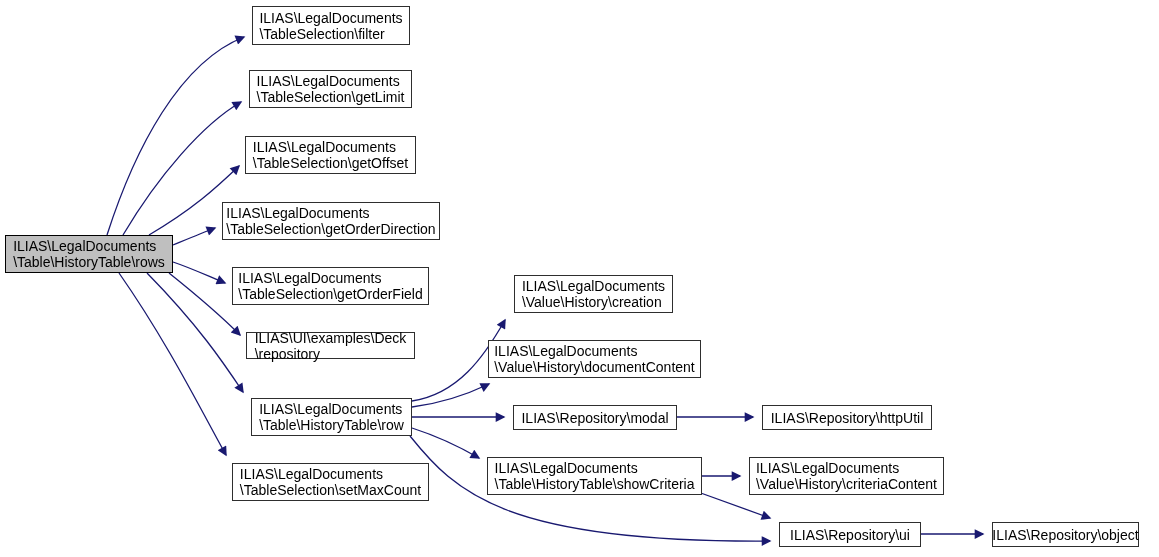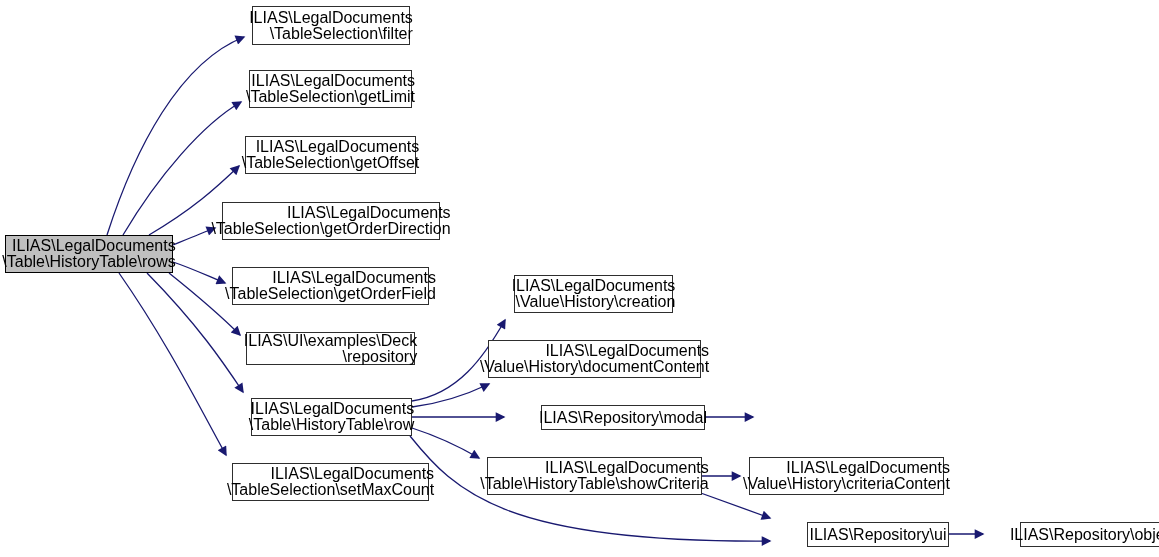--- a/index.html
+++ b/index.html
@@ -15,35 +15,35 @@
     position: absolute;
     left: 0; top: 0;
     width: 1159px; height: 557px;
   }
   .node {
     position: absolute;
     box-sizing: border-box;
     border: 1px solid #2e2e2e;
     background: #ffffff;
     color: #000000;
-    font-size: 16px;
+    font-size: 14px;
     line-height: 16px;
-    text-align: right;
+    text-align: left;
     white-space: pre-line;
     display: flex;
     align-items: center;
     justify-content: center;
     cursor: pointer;
   }
   .node.main {
     background: #bfbfbf;
     border: 1.5px solid #000000;
     cursor: default;
   }
-  .node.single { line-height: 22px; margin-left: 28px; }
+  .node.single { line-height: 22px; }
 </style>
 </head>
 <body>
 
 <div class="canvas">
 
   <svg class="edges" viewBox="0 0 1159 557" xmlns="http://www.w3.org/2000/svg">
     <defs>
       <marker id="arrow" viewBox="0 0 10 10" refX="8.5" refY="5" markerWidth="9.5" markerHeight="7.5" orient="auto">
         <path d="M0,0 L10,5 L0,10 z" fill="#191970"></path>
@@ -81,40 +81,41 @@
 
   <div class="node" style="left:245px;top:136px;width:171px;height:38px">ILIAS\LegalDocuments
 \TableSelection\getOffset</div>
 
   <div class="node" style="left:222px;top:202px;width:218px;height:38px">ILIAS\LegalDocuments
 \TableSelection\getOrderDirection</div>
 
   <div class="node" style="left:232px;top:267px;width:197px;height:38px">ILIAS\LegalDocuments
 \TableSelection\getOrderField</div>
 
-  <div class="node" style="left:246px;top:332px;width:169px;height:33px">ILIAS\UI\examples\Deck
+  <div class="node" style="left:246px;top:332px;width:169px;height:27px">ILIAS\UI\examples\Deck
 \repository</div>
 
   <div class="node" style="left:251px;top:398px;width:161px;height:38px">ILIAS\LegalDocuments
 \Table\HistoryTable\row</div>
 
   <div class="node" style="left:232px;top:463px;width:197px;height:38px">ILIAS\LegalDocuments
 \TableSelection\setMaxCount</div>
 
   <div class="node" style="left:514px;top:275px;width:159px;height:38px">ILIAS\LegalDocuments
 \Value\History\creation</div>
 
   <div class="node" style="left:488px;top:340px;width:213px;height:38px">ILIAS\LegalDocuments
 \Value\History\documentContent</div>
 
   <div class="node single" style="left:513px;top:405px;width:164px;height:25px">ILIAS\Repository\modal</div>
 
   <div class="node" style="left:487px;top:457px;width:215px;height:38px">ILIAS\LegalDocuments
 \Table\HistoryTable\showCriteria</div>
 
+  <div class="node single" style="left:762px;top:405px;width:170px;height:25px">ILIAS\Repository\httpUtil</div>
 
   <div class="node" style="left:749px;top:457px;width:195px;height:38px">ILIAS\LegalDocuments
 \Value\History\criteriaContent</div>
 
   <div class="node single" style="left:779px;top:522px;width:142px;height:25px">ILIAS\Repository\ui</div>
 
   <div class="node single" style="left:992px;top:522px;width:147px;height:25px">ILIAS\Repository\object</div>
 
 </div>
 

